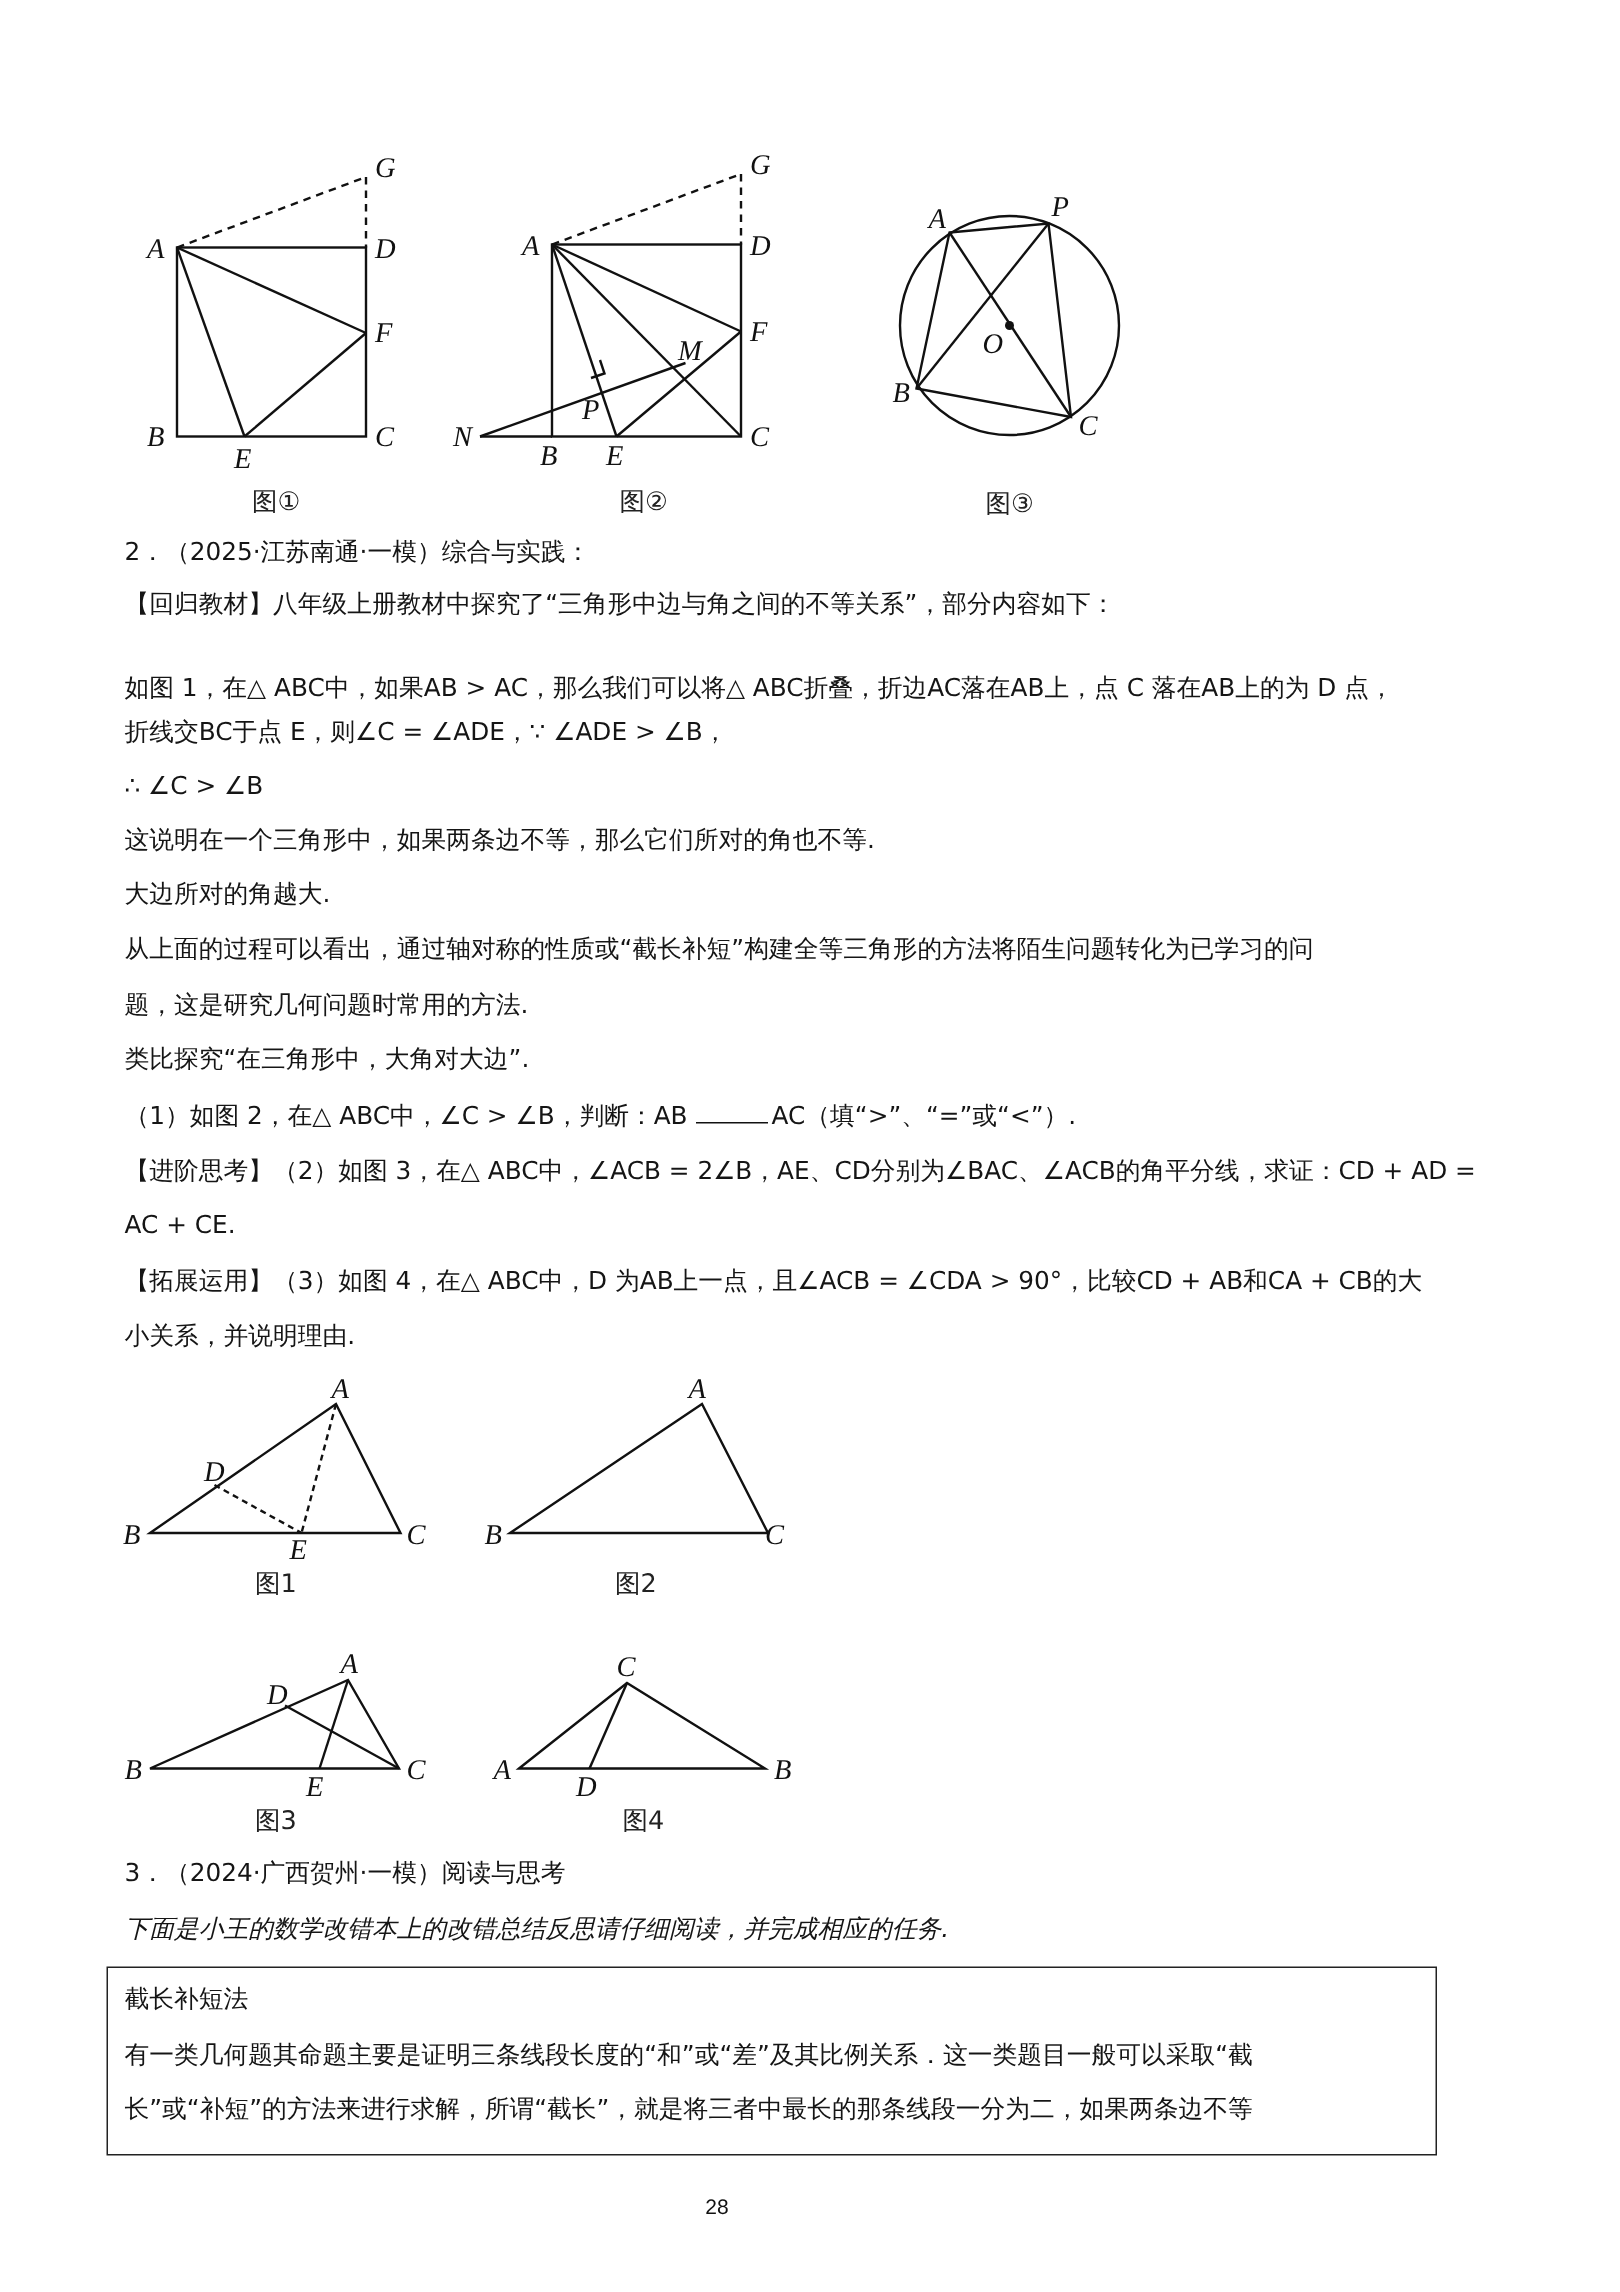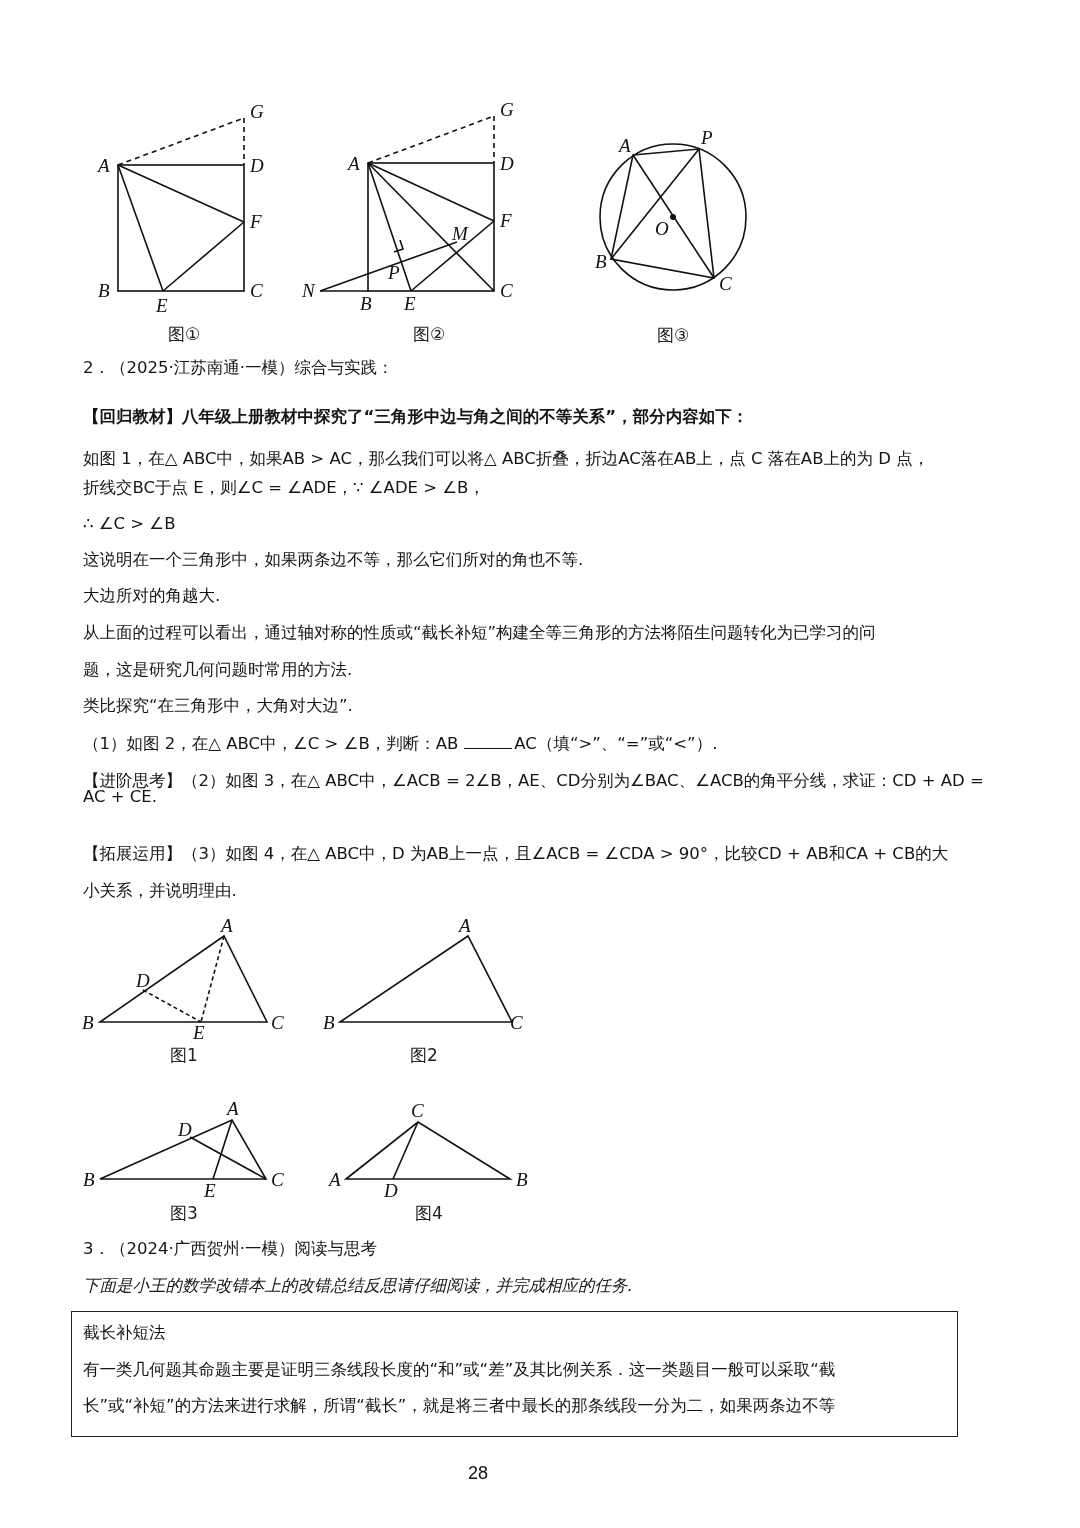--- a/index.html
+++ b/index.html
@@ -18,21 +18,21 @@
     font-family: "DejaVu Sans", "Liberation Sans", sans-serif;
     color: #151515;
   }
   .blank { display: inline-block; width: 48px; border-bottom: 1.5px solid #111; height: 14px; margin: 0 2px 0 6px; vertical-align: baseline; }
   .box {
     position: absolute; left: 71px; top: 1311px; width: 885px; height: 124px;
     border: 1.5px solid #222;
   }
   .page-num {
     position: absolute; left: 0; width: 956px; top: 1463px; text-align: center;
-    font-family: "Liberation Sans", sans-serif; font-size: 18px; color: #111;
+    font-family: "Liberation Sans", sans-serif; font-size: 14px; color: #111;
   }
 </style>
 </head>
 <body>
 
 <div class="fig" style="left:80px; top:90px;">
   <svg width="200" height="260" viewBox="0 0 200 260">
     <g stroke="#111" stroke-width="1.6" fill="none">
       <rect x="38" y="75" width="126" height="126"></rect>
       <line x1="38" y1="75" x2="83" y2="201"></line>
@@ -92,34 +92,34 @@
     <text class="lbl" x="44" y="32">A</text>
     <text class="lbl" x="126" y="24">P</text>
     <text class="lbl" x="80" y="115">O</text>
     <text class="lbl" x="20" y="148">B</text>
     <text class="lbl" x="144" y="170">C</text>
     <text class="cap" x="82" y="221">图③</text>
   </svg>
 </div>
 
 <div class="text-line" style="top:357px;">2．（2025·江苏南通·一模）综合与实践：</div>
-<div class="text-line" style="top:406px;font-weight:bold;">【回归教材】八年级上册教材中探究了“三角形中边与角之间的不等关系”，部分内容如下：</div>
+<div class="text-line" style="top:392px;">【回归教材】八年级上册教材中探究了“三角形中边与角之间的不等关系”，部分内容如下：</div>
 <div class="text-line" style="top:448px;">如图 1，在△ ABC中，如果AB &gt; AC，那么我们可以将△ ABC折叠，折边AC落在AB上，点 C 落在AB上的为 D 点，</div>
 <div class="text-line" style="top:477px;">折线交BC于点 E，则∠C = ∠ADE，∵ ∠ADE &gt; ∠B，</div>
 <div class="text-line" style="top:513px;">∴ ∠C &gt; ∠B</div>
 <div class="text-line" style="top:549px;">这说明在一个三角形中，如果两条边不等，那么它们所对的角也不等.</div>
 <div class="text-line" style="top:585px;">大边所对的角越大.</div>
 <div class="text-line" style="top:622px;">从上面的过程可以看出，通过轴对称的性质或“截长补短”构建全等三角形的方法将陌生问题转化为已学习的问</div>
 <div class="text-line" style="top:659px;">题，这是研究几何问题时常用的方法.</div>
 <div class="text-line" style="top:695px;">类比探究“在三角形中，大角对大边”.</div>
 <div class="text-line" style="top:733px;">
   <span>（1）如图 2，在△ ABC中，∠C &gt; ∠B，判断：AB</span><span class="blank"></span><span>AC（填“&gt;”、“=”或“&lt;”）.</span>
 </div>
 <div class="text-line" style="top:770px;">【进阶思考】（2）如图 3，在△ ABC中，∠ACB = 2∠B，AE、CD分别为∠BAC、∠ACB的角平分线，求证：CD + AD =</div>
-<div class="text-line" style="top:786px;">AC + CE.</div>
+<div class="text-line" style="top:806px;">AC + CE.</div>
 <div class="text-line" style="top:843px;">【拓展运用】（3）如图 4，在△ ABC中，D 为AB上一点，且∠ACB = ∠CDA &gt; 90°，比较CD + AB和CA + CB的大</div>
 <div class="text-line" style="top:880px;">小关系，并说明理由.</div>
 
 <div class="fig" style="left:75px; top:910px;">
   <svg width="220" height="160" viewBox="0 0 220 160">
     <g stroke="#111" stroke-width="1.6" fill="none">
       <polygon points="25,112 149,26 192,112"></polygon>
       <line x1="68" y1="80" x2="126" y2="112" stroke-dasharray="4,3"></line>
       <line x1="149" y1="26" x2="126" y2="112" stroke-dasharray="4,3"></line>
     </g>

